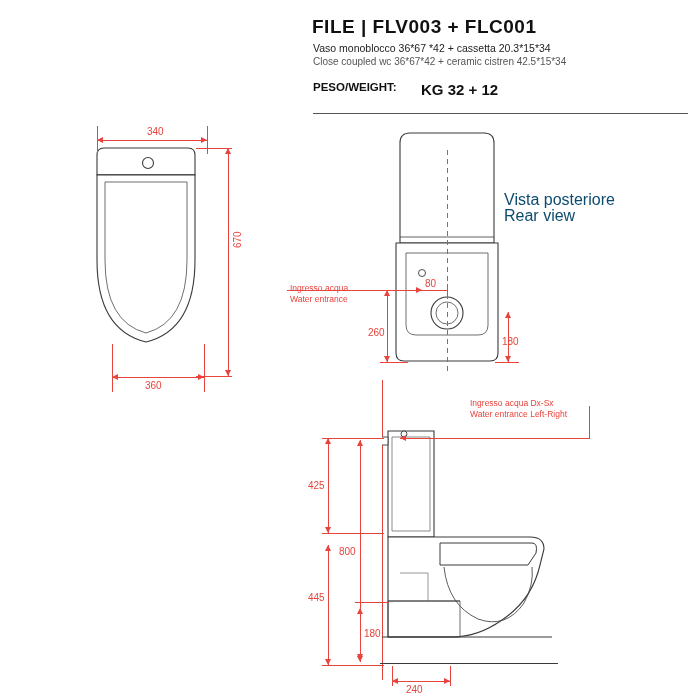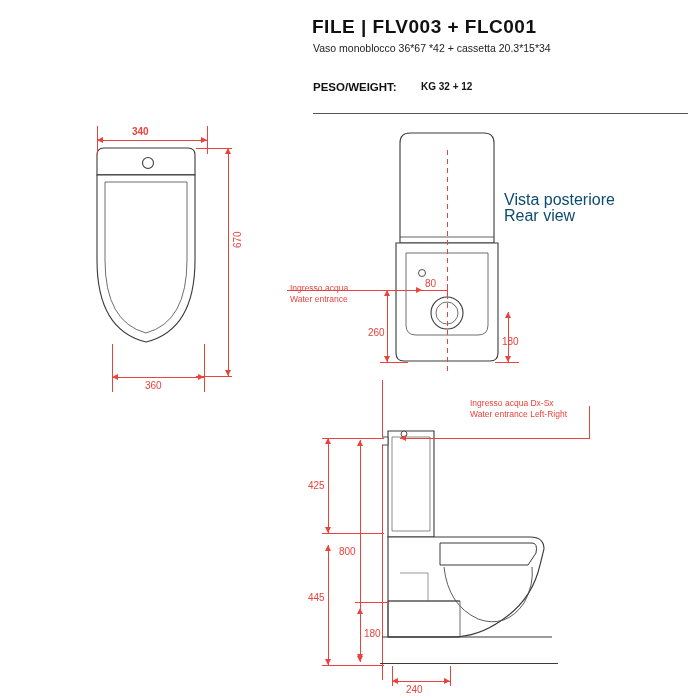--- a/index.html
+++ b/index.html
@@ -23,21 +23,21 @@
   .subtitle1{
     left:313px;top:42px;font-size:10.5px;color:#222;
   }
   .subtitle2{
     left:313px;top:56px;font-size:10px;color:#555;
   }
   .weight-label{
     left:313px;top:81px;font-size:11.5px;font-weight:bold;color:#111;text-align:center;
   }
   .weight-value{
-    left:421px;top:81px;font-size:10px;font-weight:bold;color:#111;
+    left:421px;top:81px;font-size:15px;font-weight:bold;color:#111;
   }
 
   
   .ln{position:absolute;background:#e8433c;}
   .lnh{height:1px;}
   .lnv{width:1px;}
   .gl{position:absolute;background:#444;}   
   .dim-text{
     position:absolute;font-size:10px;color:#e8433c;
     font-family:"Liberation Sans", sans-serif;white-space:nowrap;
@@ -56,20 +56,21 @@
 
   svg{display:block;}
 </style>
 </head>
 <body>
 
 <div class="sheet">
 
   <div class="abs title">FILE  | FLV003 + FLC001</div>
   <div class="abs subtitle1">Vaso  monoblocco   36*67 *42 + cassetta 20.3*15*34</div>
+  <div class="abs subtitle2">Close coupled wc 36*67*42 + ceramic cistren 42.5*15*34</div>
   <div class="abs weight-label">PESO/WEIGHT:</div>
   <div class="abs weight-value">KG 32 + 12</div>
 
   <div class="gl" style="left:313px;top:113px;width:375px;height:1px;background:#555;"></div>
 
   <svg class="abs" style="left:85px;top:120px;" width="170" height="270">
 
     <path d="M12,55 L12,35 Q12,28 19,28 L103,28 Q110,28 110,35 L110,55 Z" fill="#ffffff" stroke="#3a3a3a" stroke-width="1.1"></path>
     <line x1="12" y1="55" x2="110" y2="55" stroke="#3a3a3a" stroke-width="1.1"></line>
 
@@ -78,21 +79,21 @@
     <path d="M12,55 L12,140 Q12,210 61,222 Q110,210 110,140 L110,55 Z" fill="#ffffff" stroke="#3a3a3a" stroke-width="1.1"></path>
 
     <path d="M20,62 L20,140 Q20,202 61,213 Q102,202 102,140 L102,62 Z" fill="none" stroke="#4a4a4a" stroke-width="0.8"></path>
   </svg>
 
   <div class="ln lnh" style="left:97px;top:140px;width:110px;"></div>
   <div class="arrow ar-l" style="left:97px;top:137px;"></div>
   <div class="arrow ar-r" style="left:201px;top:137px;"></div>
   <div class="ln lnv" style="left:97px;top:126px;height:28px;"></div>
   <div class="ln lnv" style="left:207px;top:126px;height:28px;"></div>
-  <div class="dim-text" style="left:132px;top:126px;font-weight:bold;">340</div>
+  <div class="dim-text" style="left:147px;top:126px;">340</div>
 
   <div class="ln lnv" style="left:228px;top:148px;height:228px;"></div>
   <div class="arrow ar-u" style="left:225px;top:148px;"></div>
   <div class="arrow ar-d" style="left:225px;top:370px;"></div>
   <div class="ln lnh" style="left:196px;top:148px;width:36px;"></div>
   <div class="ln lnh" style="left:196px;top:376px;width:36px;"></div>
   <div class="dim-text" style="left:232px;top:248px;transform:rotate(-90deg);transform-origin:left top;">670</div>
 
   <div class="ln lnh" style="left:112px;top:377px;width:92px;"></div>
   <div class="arrow ar-l" style="left:112px;top:374px;"></div>

